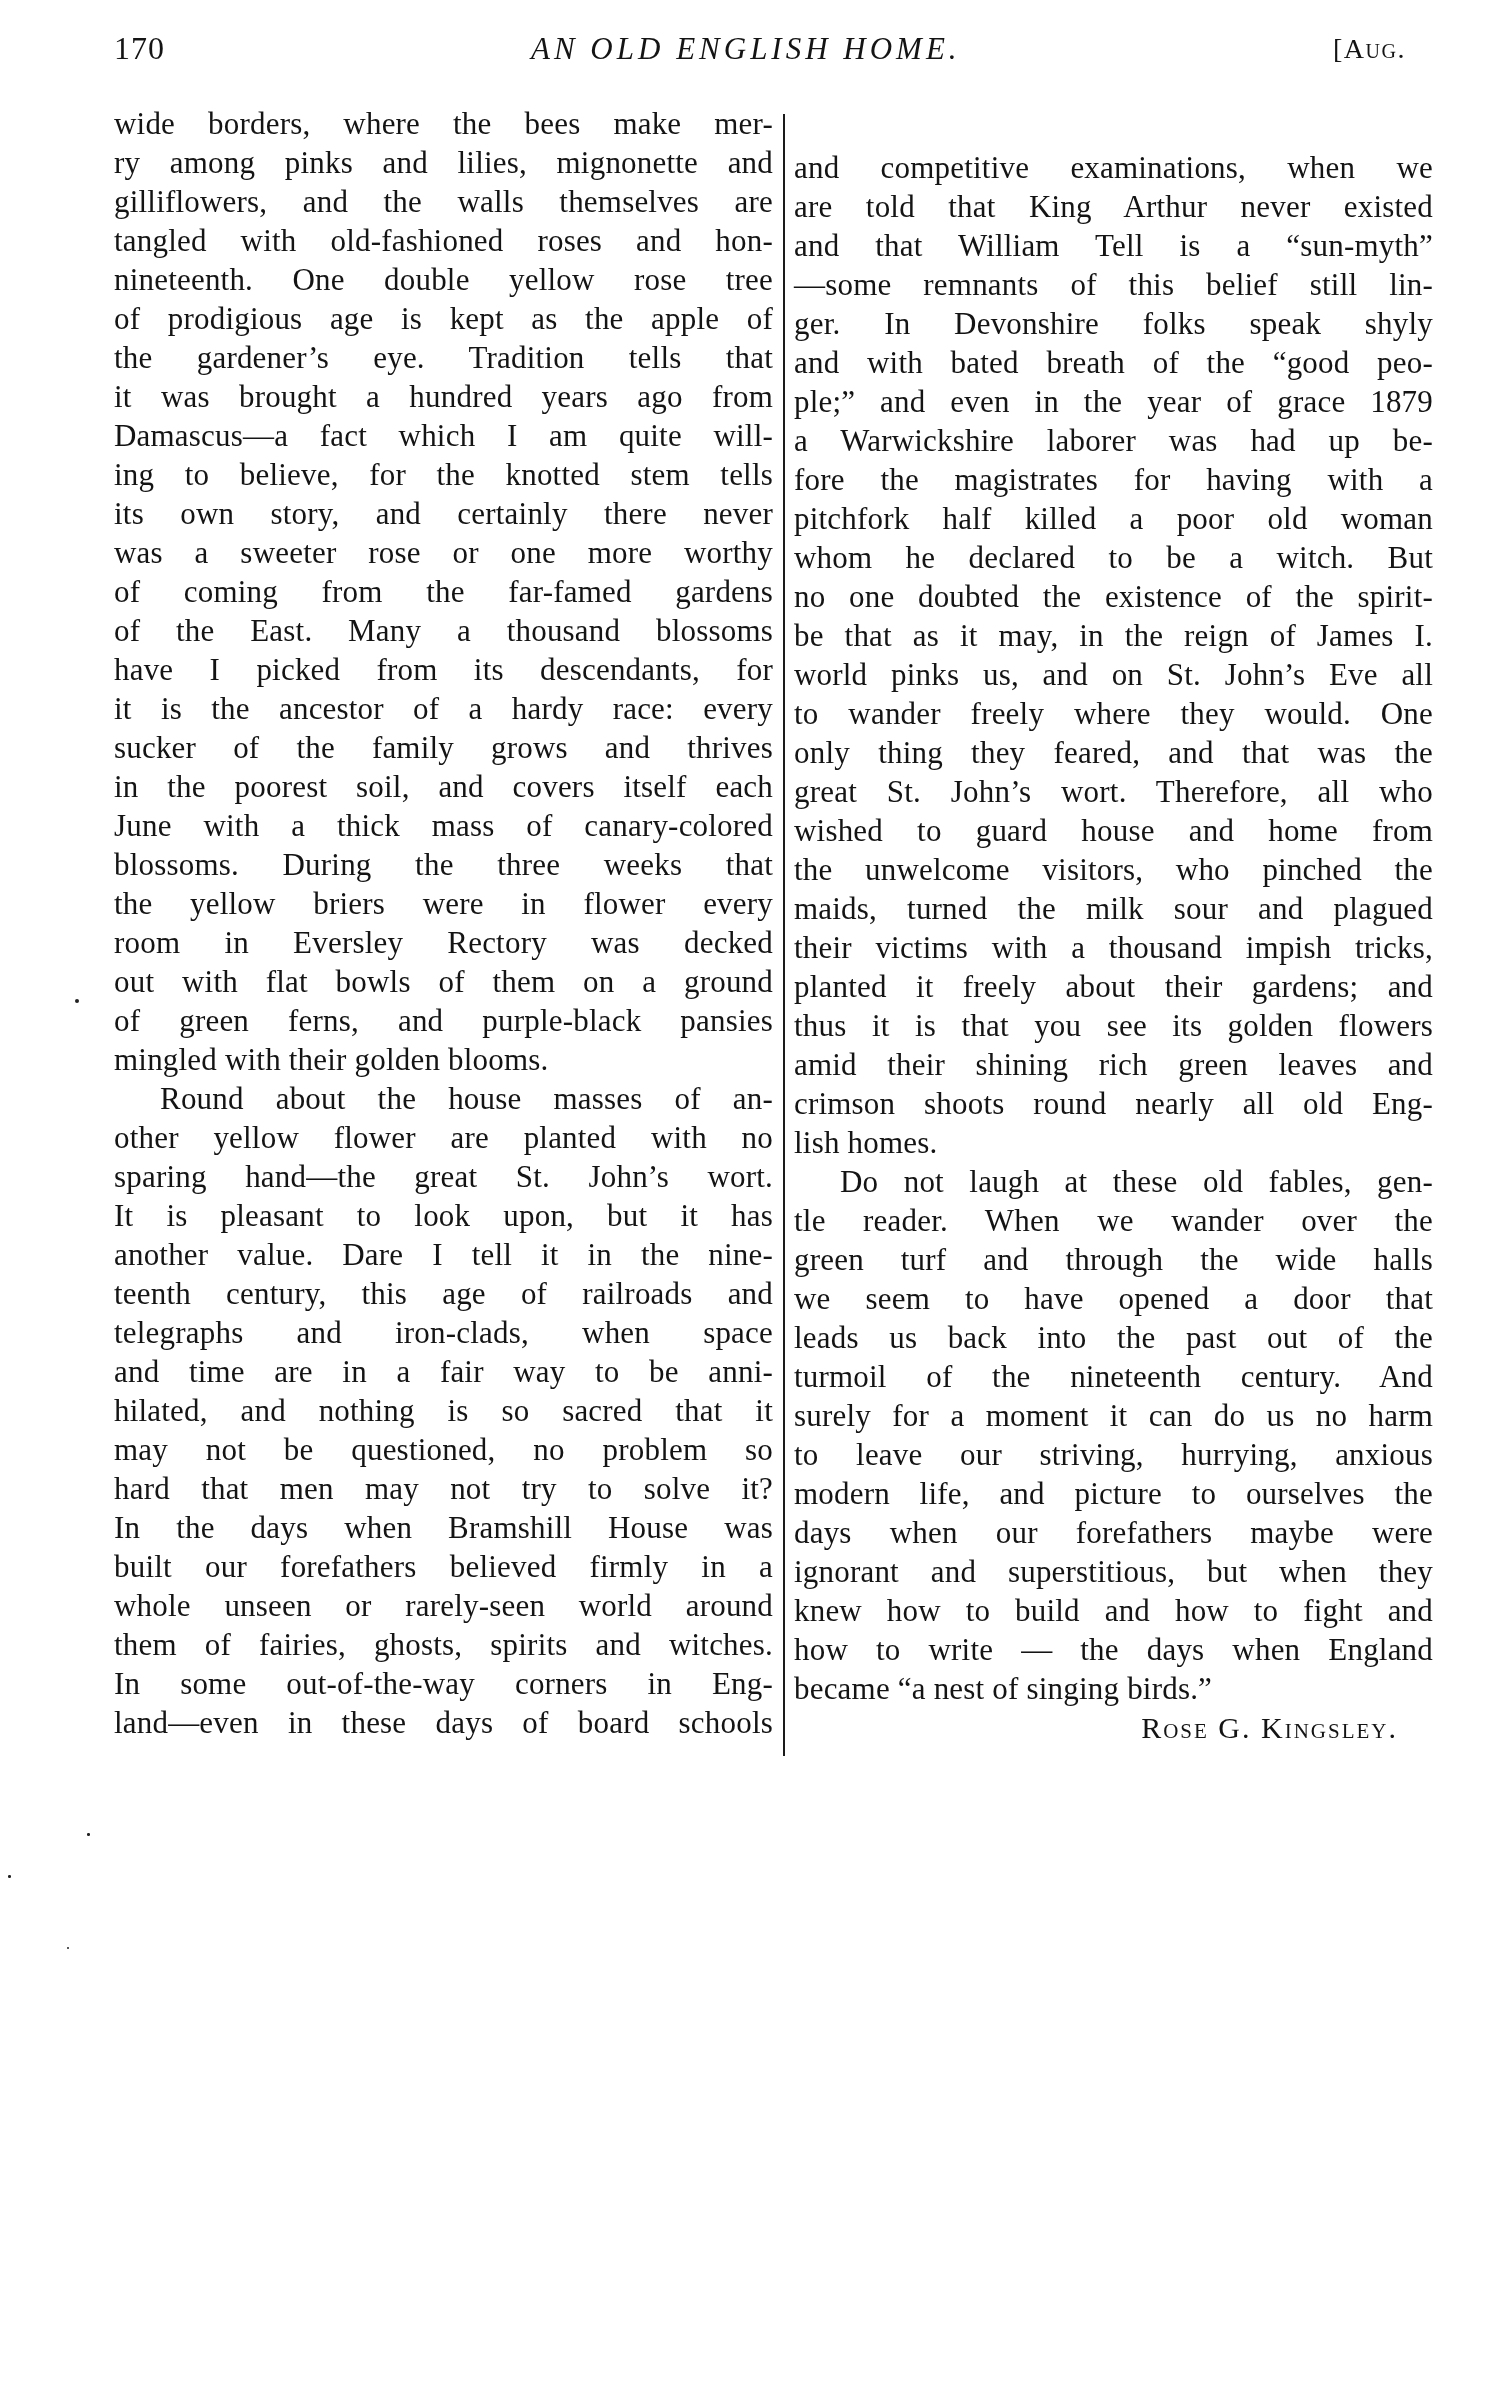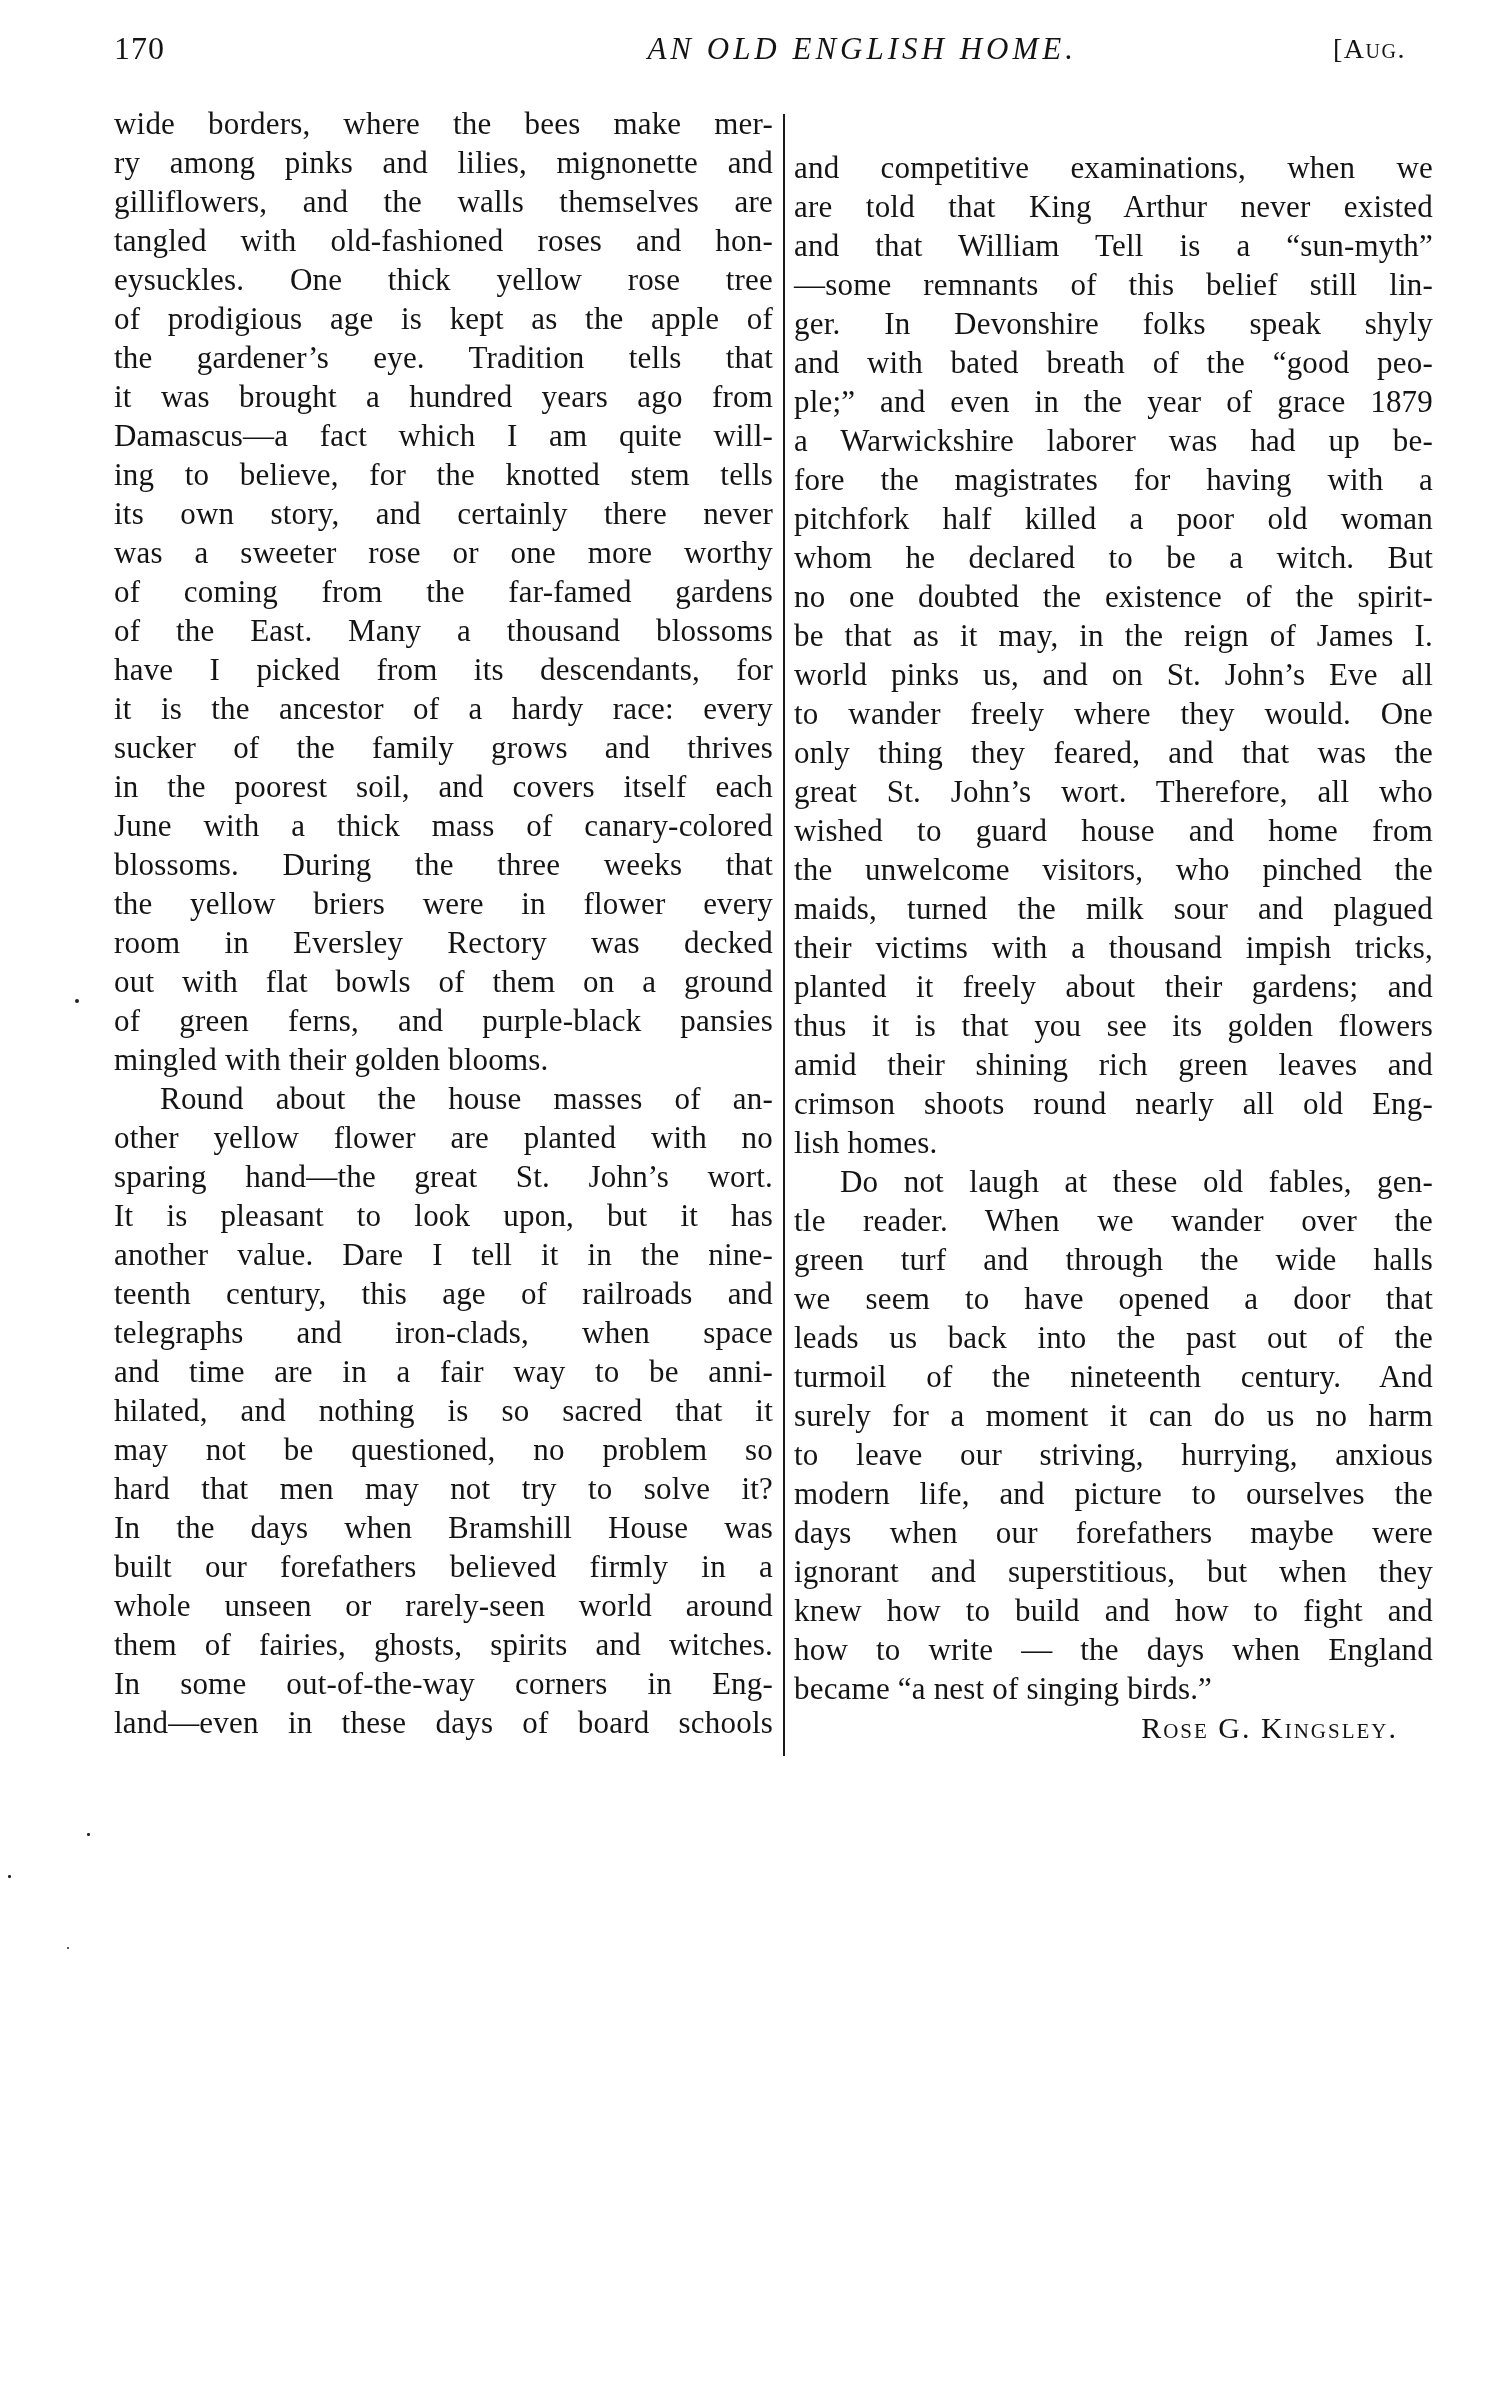--- a/index.html
+++ b/index.html
@@ -26,24 +26,24 @@
   .page-number {
     position: absolute;
     left: 114px;
     top: 0;
     font-size: 32px;
     line-height: 45px;
     letter-spacing: 1px;
   }
   .head-title {
     position: absolute;
-    left: 548px;
+    left: 531px;
     width: 529px;
     top: 0;
-    text-align: right;
+    text-align: left;
     font-size: 31px;
     line-height: 45px;
     font-style: italic;
     letter-spacing: 4px;
     text-transform: uppercase;
   }
   .head-month {
     position: absolute;
     left: 1333px;
     top: 0;
@@ -113,21 +113,21 @@
   <span class="head-title">An Old English Home.</span>
   <span class="head-month">[Aug.</span>
 </div>
 
 <div class="columns">
   <div class="col col-left">
     <span class="line">wide borders, where the bees make mer-</span>
     <span class="line">ry among pinks and lilies, mignonette and</span>
     <span class="line">gilliflowers, and the walls themselves are</span>
     <span class="line">tangled with old-fashioned roses and hon-</span>
-    <span class="line">eysuckles.  One thick yellow rose tree</span>
+    <span class="line">nineteenth.  One double yellow rose tree</span>
     <span class="line">of prodigious age is kept as the apple of</span>
     <span class="line">the gardener’s eye.  Tradition tells that</span>
     <span class="line">it was brought a hundred years ago from</span>
     <span class="line">Damascus—a fact which I am quite will-</span>
     <span class="line">ing to believe, for the knotted stem tells</span>
     <span class="line">its own story, and certainly there never</span>
     <span class="line">was a sweeter rose or one more worthy</span>
     <span class="line">of coming from the far-famed gardens</span>
     <span class="line">of the East.  Many a thousand blossoms</span>
     <span class="line">have I picked from its descendants, for</span>

